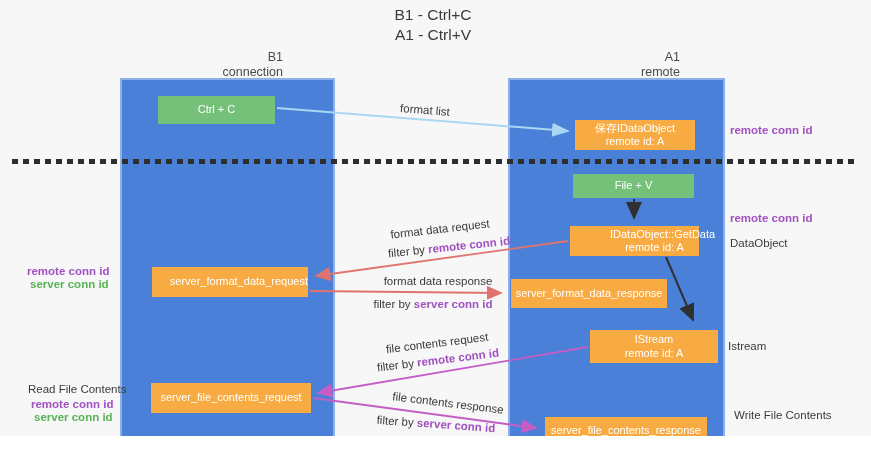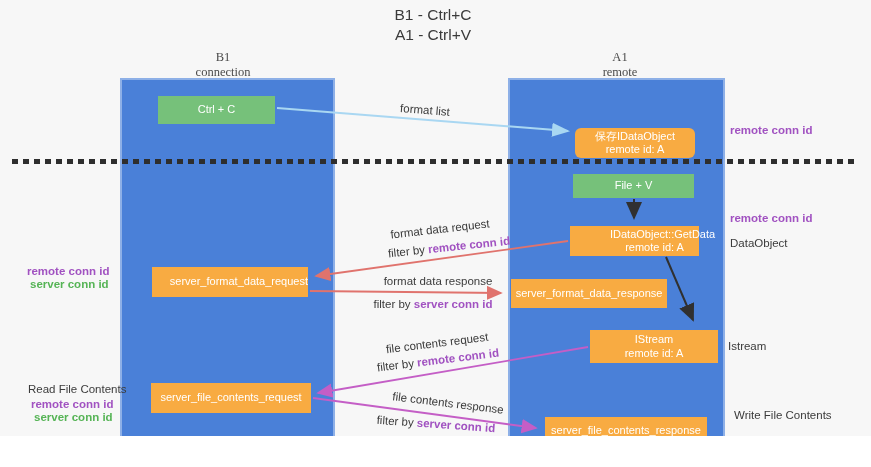--- a/index.html
+++ b/index.html
@@ -6,21 +6,21 @@
   .stage{
     position:relative;width:871px;height:436px;overflow:hidden;
     background:#f7f7f7;font-family:"Liberation Sans",sans-serif;
     color:#3c3c3c;
   }
   .abs{position:absolute;}
   .title{
     left:333px;top:5px;width:200px;text-align:center;
     font-size:15.5px;line-height:20px;color:#3a3a3a;
   }
-  .lane-header{width:120px;text-align:center;font-size:12.5px;line-height:15px;color:#4a4a4a;font-family:Liberation Serif, serif;}
+  .lane-header{width:120px;text-align:right;font-size:12.5px;line-height:15px;color:#4a4a4a;}
   .lane{
     background:#4a80d8;border:2px solid rgba(255,255,255,.38);box-sizing:border-box;
   }
   .node{
     box-sizing:border-box;color:#fff;text-align:center;
     display:flex;flex-direction:column;justify-content:center;
     font-size:11px;line-height:13.5px;white-space:nowrap;z-index:5;
   }
   .orange{background:#f8ab42;}
   .green{background:#76c17a;}
@@ -83,21 +83,21 @@
     <line x1="588" y1="347" x2="318" y2="393" stroke="#c45ec6" stroke-width="1.8" marker-end="url(#m-magenta)"></line>
     <line x1="313" y1="398" x2="536" y2="428" stroke="#c45ec6" stroke-width="1.8" marker-end="url(#m-magenta)"></line>
   </svg>
 
   <div class="abs divider"></div>
 
   <div class="abs node green" style="left:158px;top:96px;width:117px;height:28px;">
     <div>Ctrl + C</div>
   </div>
 
-  <div class="abs node orange" style="left:575px;top:128px;width:120px;height:30px;border-radius:6px;">
+  <div class="abs node orange" style="left:575px;top:120px;width:120px;height:30px;">
     <div>保存IDataObject</div>
     <div>remote id: A</div>
   </div>
 
   <div class="abs node green" style="left:573px;top:174px;width:121px;height:24px;">
     <div>File + V</div>
   </div>
 
   <div class="abs node orange" style="left:570px;top:226px;width:129px;height:30px;padding-left:40px;">
     <div>IDataObject::GetData</div>

